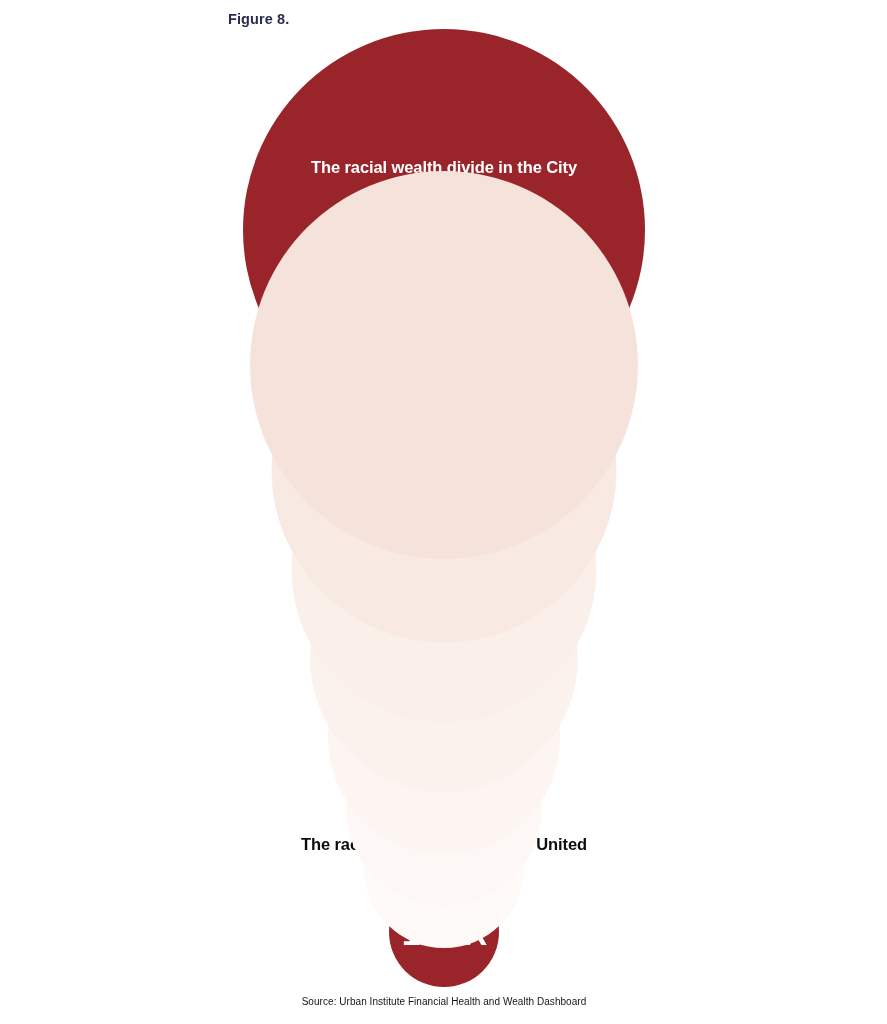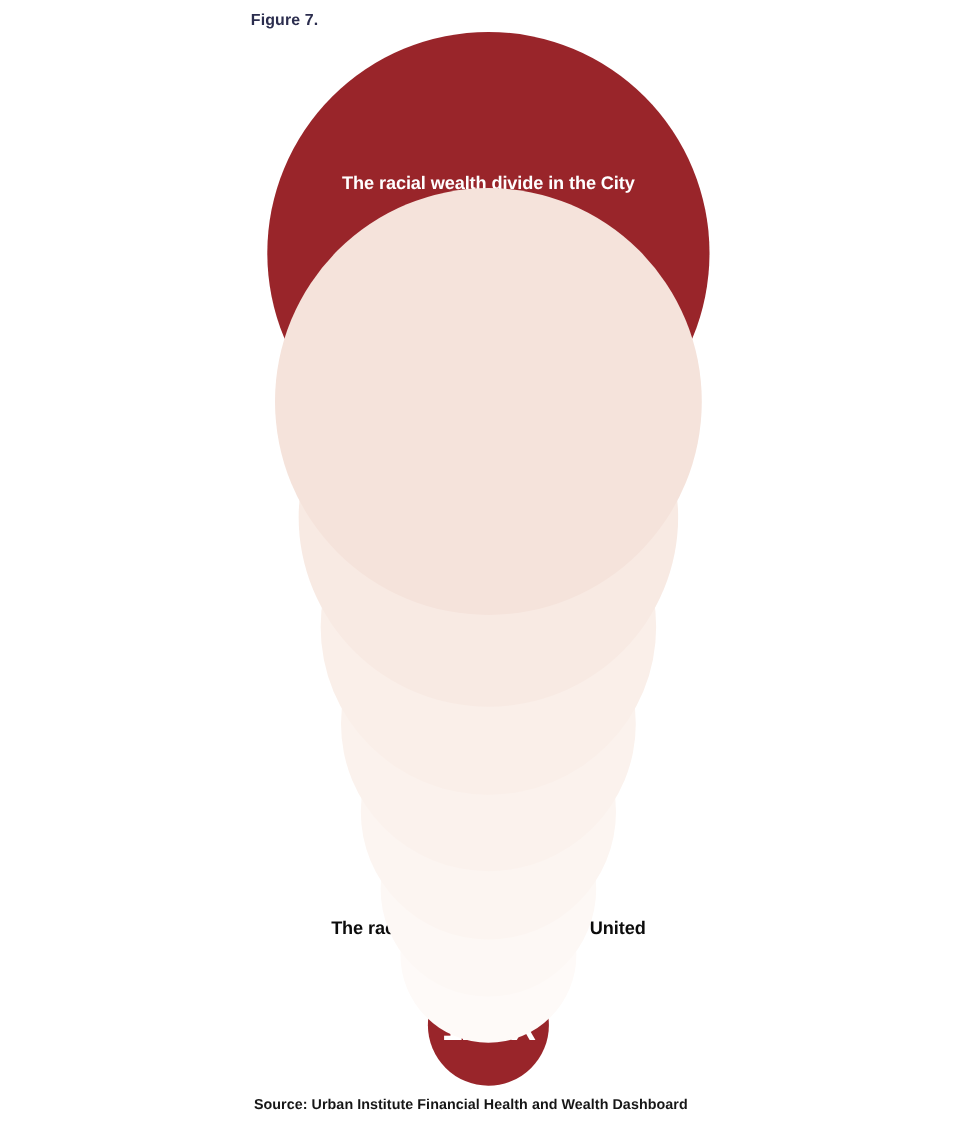--- a/index.html
+++ b/index.html
@@ -105,36 +105,36 @@
     font-size: 37px;
     font-weight: bold;
     letter-spacing: -1px;
     transform: scaleX(0.92);
     line-height: 1;
   }
 
   
   #source-note {
     position: absolute;
-    left: 428px;
+    left: 444px;
     top: 996px;
     transform: translateX(-50%);
-    font-size: 13px;
-    font-weight: bold;
+    font-size: 10px;
+    font-weight: normal;
     color: #161616;
     white-space: nowrap;
     letter-spacing: 0.05px;
   }
 </style>
 </head>
 <body>
 
 <div id="figure-root">
 
-  <div id="figure-label">Figure 7.</div>
+  <div id="figure-label">Figure 8.</div>
 
   <div id="cascade">
       <div class="fade-circle" style="width: 388px; height: 388px; left: 444px; top: 365px; background: rgb(245, 227, 219); z-index: 10;"></div>
       <div class="fade-circle" style="width: 345px; height: 345px; left: 444px; top: 470px; background: rgb(248, 234, 227); z-index: 9;"></div>
       <div class="fade-circle" style="width: 305px; height: 305px; left: 444px; top: 570px; background: rgb(250, 239, 233); z-index: 8;"></div>
       <div class="fade-circle" style="width: 268px; height: 268px; left: 444px; top: 658px; background: rgb(251, 242, 237); z-index: 7;"></div>
       <div class="fade-circle" style="width: 232px; height: 232px; left: 444px; top: 738px; background: rgb(252, 245, 241); z-index: 6;"></div>
       <div class="fade-circle" style="width: 196px; height: 196px; left: 444px; top: 808px; background: rgb(253, 248, 245); z-index: 5;"></div>
       <div class="fade-circle" style="width: 160px; height: 160px; left: 444px; top: 868px; background: rgb(254, 250, 248); z-index: 4;"></div>
     </div>

